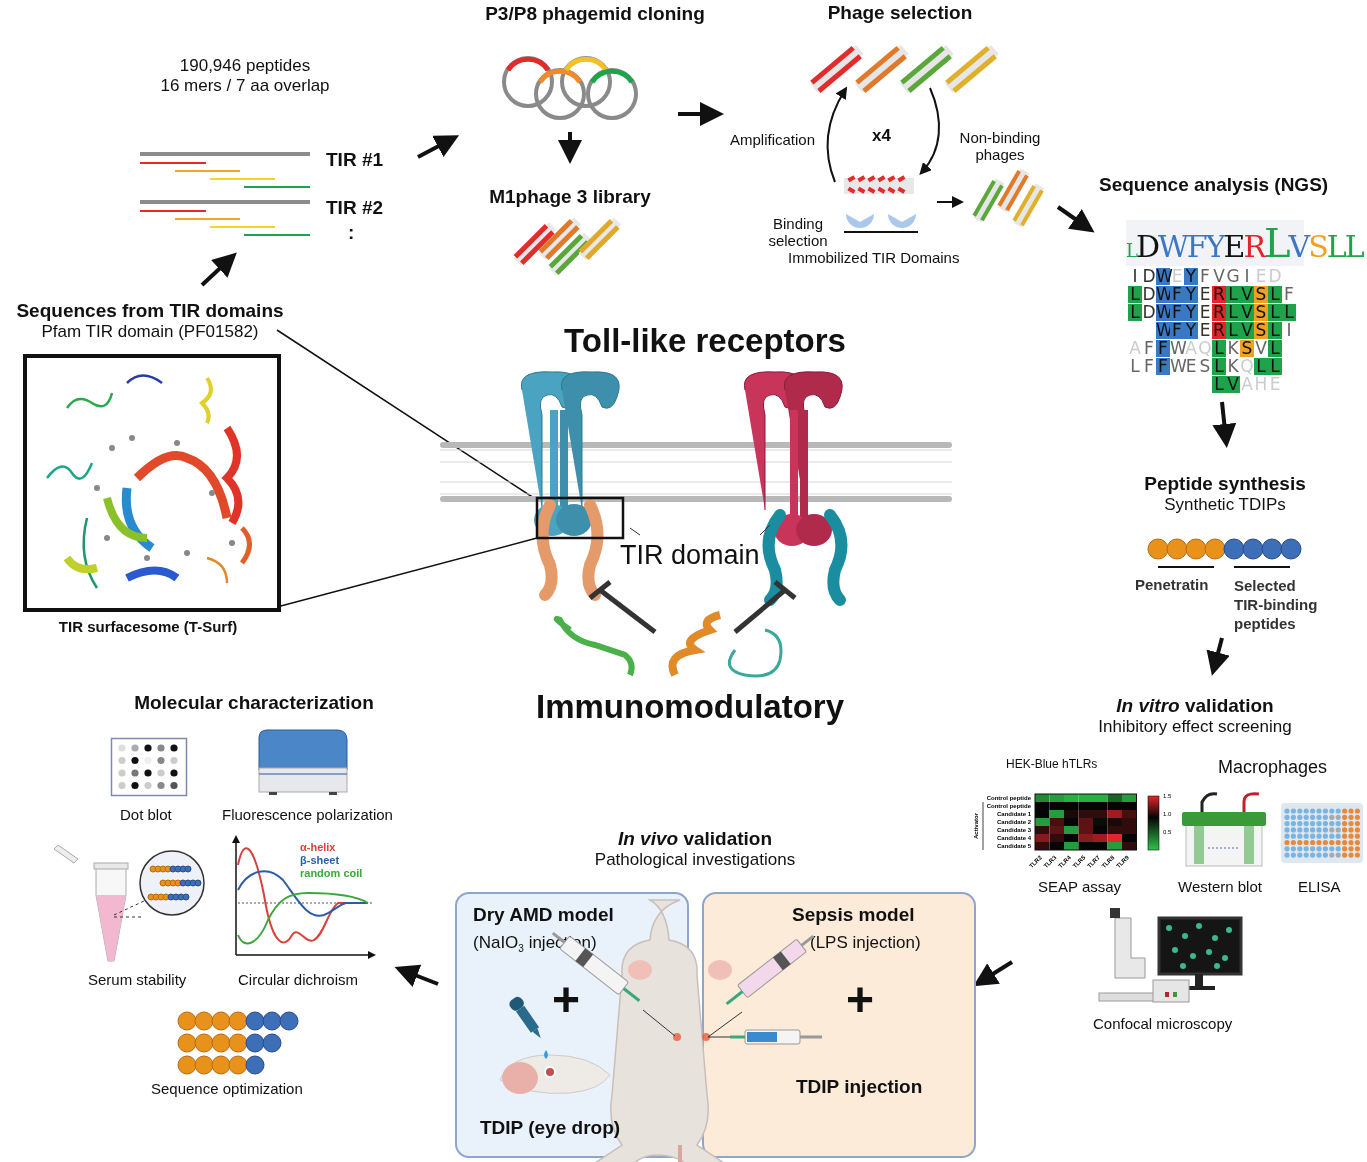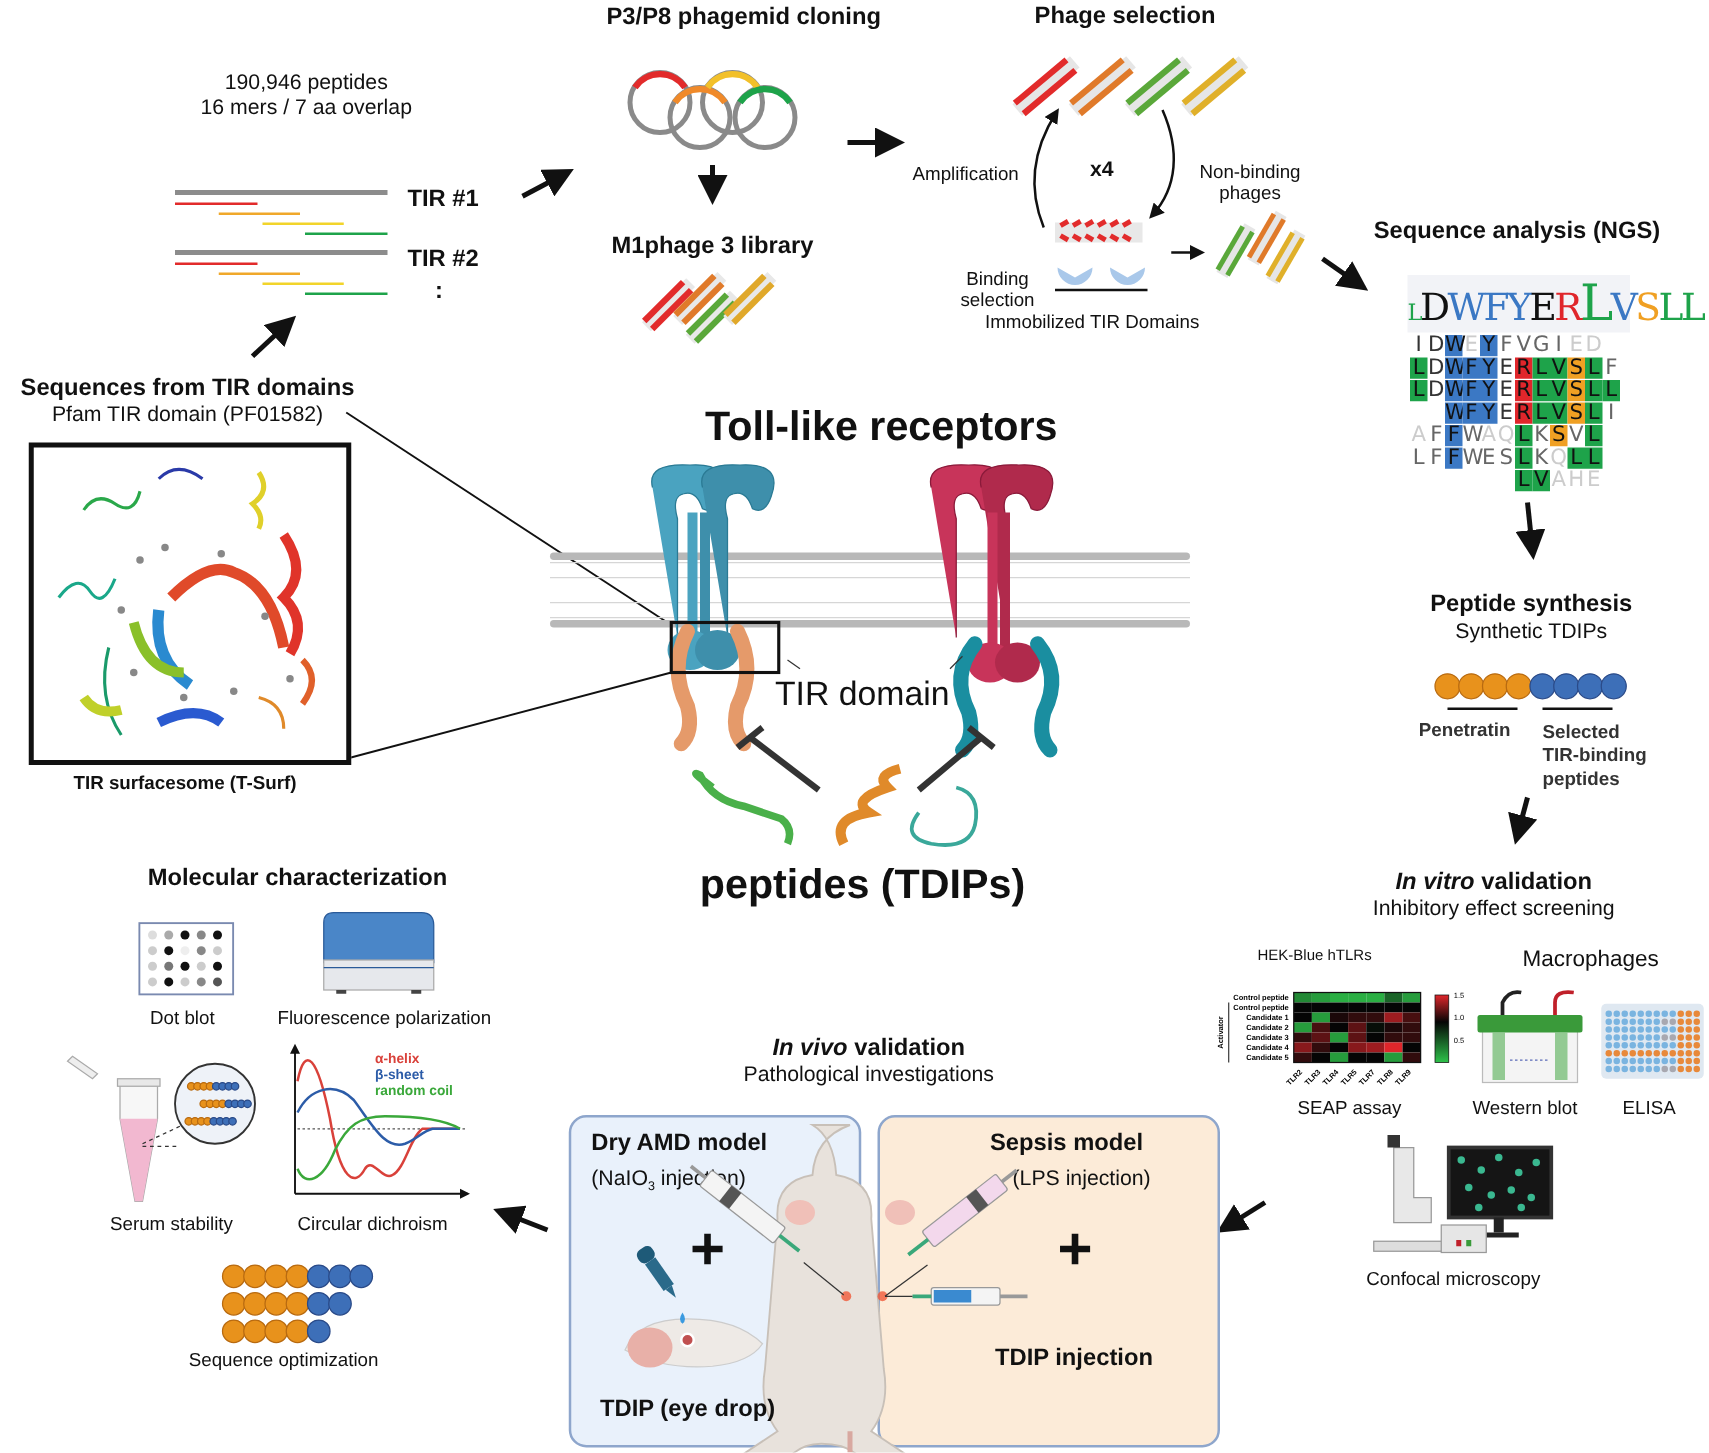--- a/index.html
+++ b/index.html
@@ -355,21 +355,21 @@
 <svg class="abs" style="left:540px;top:580px;" width="270" height="110">
   <line x1="60" y1="10" x2="115" y2="52" stroke="#333" stroke-width="5"></line>
   <line x1="50" y1="18" x2="70" y2="2" stroke="#333" stroke-width="5"></line>
   <line x1="245" y1="10" x2="195" y2="52" stroke="#333" stroke-width="5"></line>
   <line x1="235" y1="2" x2="255" y2="18" stroke="#333" stroke-width="5"></line>
   <path d="M30,50 q-20,-15 -10,-10 q10,20 35,25 l30,10 q10,8 5,20" fill="none" stroke="#4ab04a" stroke-width="6"></path>
   <path d="M135,95 q-10,-20 20,-25 q-15,-10 15,-20 q-10,-10 10,-15" fill="none" stroke="#e08a2a" stroke-width="8"></path>
   <path d="M195,70 q-15,20 10,25 q30,5 35,-15 q5,-25 -15,-30" fill="none" stroke="#3aa89a" stroke-width="3"></path>
 </svg>
 <div class="abs big-title center" style="left:480px;top:688px;width:420px;line-height:38px;">
-  <div>peptides (TDIPs)</div>
+  <div>Immunomodulatory</div>
 </div>
 
 <div class="abs center" style="left:1120px;top:473px;width:210px;">
   <div class="h-title">Peptide synthesis</div>
   <div class="sub">Synthetic TDIPs</div>
 </div>
 <svg class="abs" style="left:1148px;top:536px;" width="154" height="26">
   <g id="tdip-chain">
       <circle cx="10" cy="13" r="10" fill="#e8921c" stroke="#b86a10" stroke-width="1"></circle>
       <circle cx="29" cy="13" r="10" fill="#e8921c" stroke="#b86a10" stroke-width="1"></circle>
@@ -667,21 +667,21 @@
   <g transform="rotate(-35 55 130)">
     <rect x="48" y="92" width="14" height="12" rx="5" fill="#1e5a78"></rect>
     <rect x="50" y="104" width="10" height="26" fill="#2a6a8a"></rect>
     <path d="M52,130 L55,140 L58,130 Z" fill="#2a6a8a"></path>
   </g>
   <path d="M66,150 q-4,6 0,9 q4,-3 0,-9 z" fill="#3a9ae0"></path>
 </svg>
 <div class="abs h-title" style="left:480px;top:1117px;">TDIP (eye drop)</div>
 <div class="abs h-title" style="left:796px;top:1076px;">TDIP injection</div>
 
-<div class="abs h-title center" style="left:88px;top:692px;width:300px;">Molecular characterization</div>
+<div class="abs h-title center" style="left:104px;top:692px;width:300px;">Molecular characterization</div>
 <svg class="abs" style="left:111px;top:738px;" width="76" height="58" id="dotblot-svg">
   <rect x="0.5" y="0.5" width="75" height="57" fill="#fff" stroke="#7a8ab0" stroke-width="1.5"></rect>
 <circle cx="11" cy="10" r="3.6" fill="#ddd"></circle>
     <circle cx="24" cy="10" r="3.6" fill="#aaa"></circle>
     <circle cx="37" cy="10" r="3.6" fill="#111"></circle>
     <circle cx="50" cy="10" r="3.6" fill="#888"></circle>
     <circle cx="63" cy="10" r="3.6" fill="#111"></circle>
     <circle cx="11" cy="22.5" r="3.6" fill="#ccc"></circle>
     <circle cx="24" cy="22.5" r="3.6" fill="#111"></circle>
     <circle cx="37" cy="22.5" r="3.6" fill="#eee"></circle>

